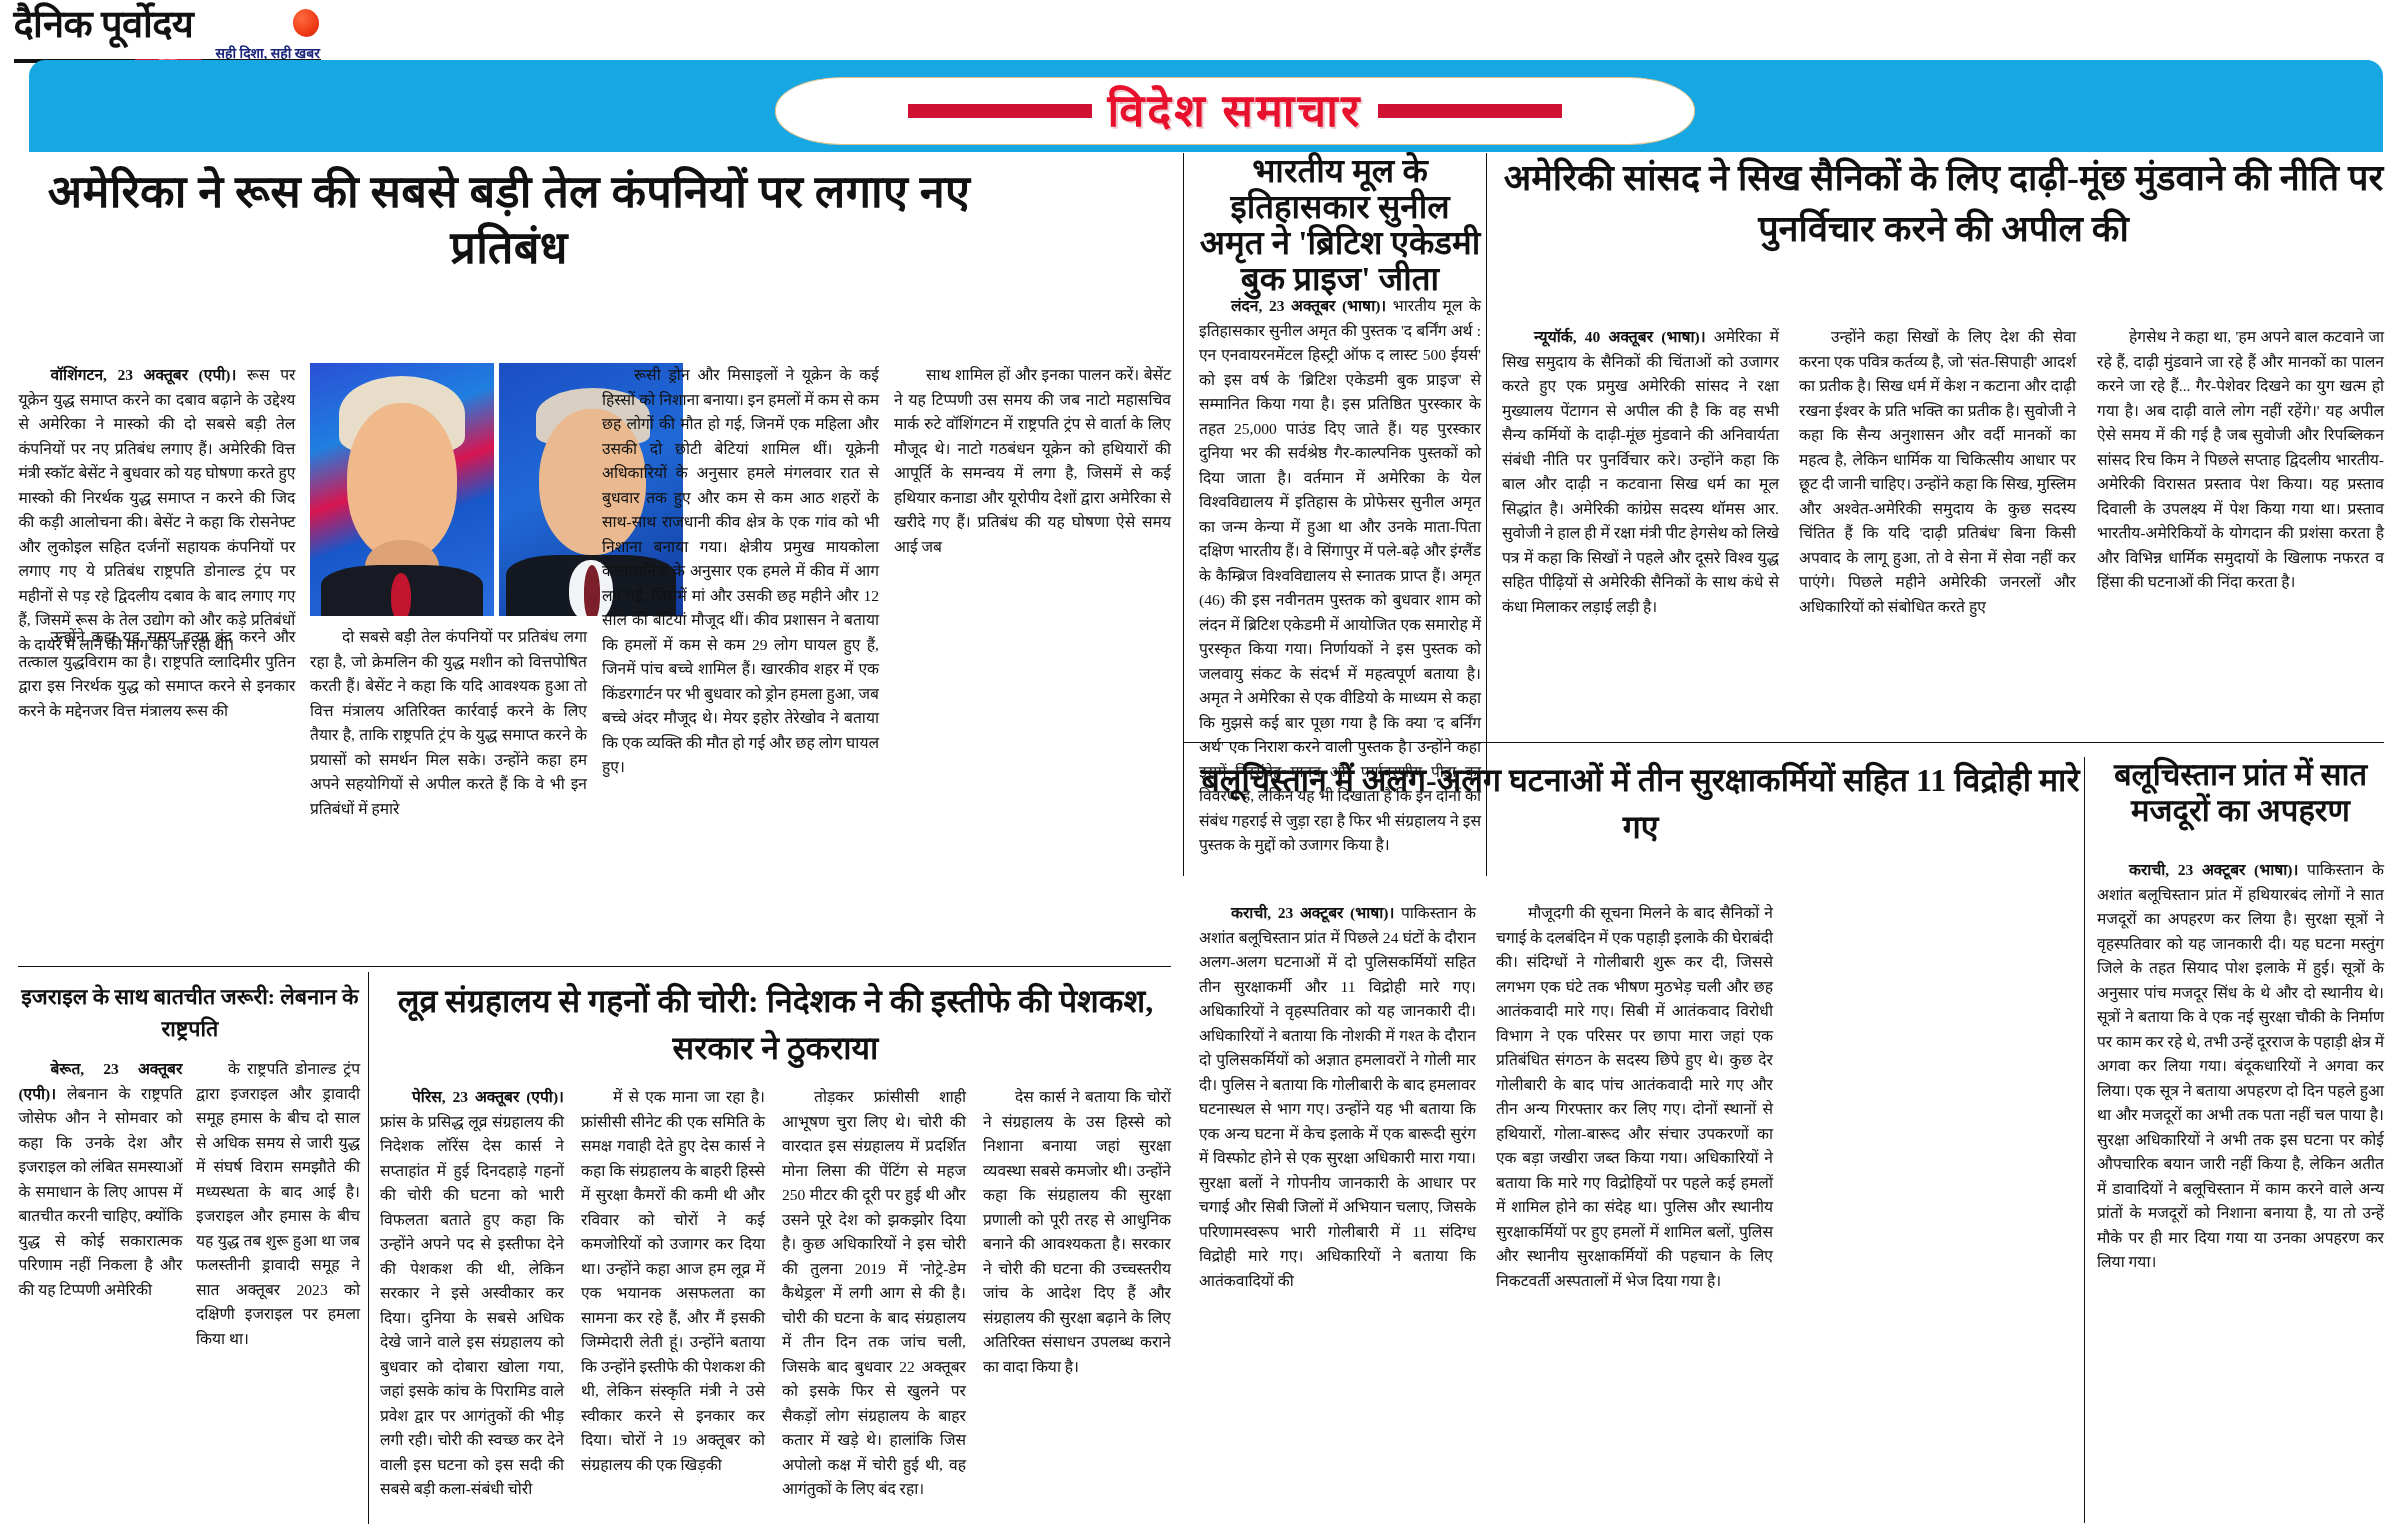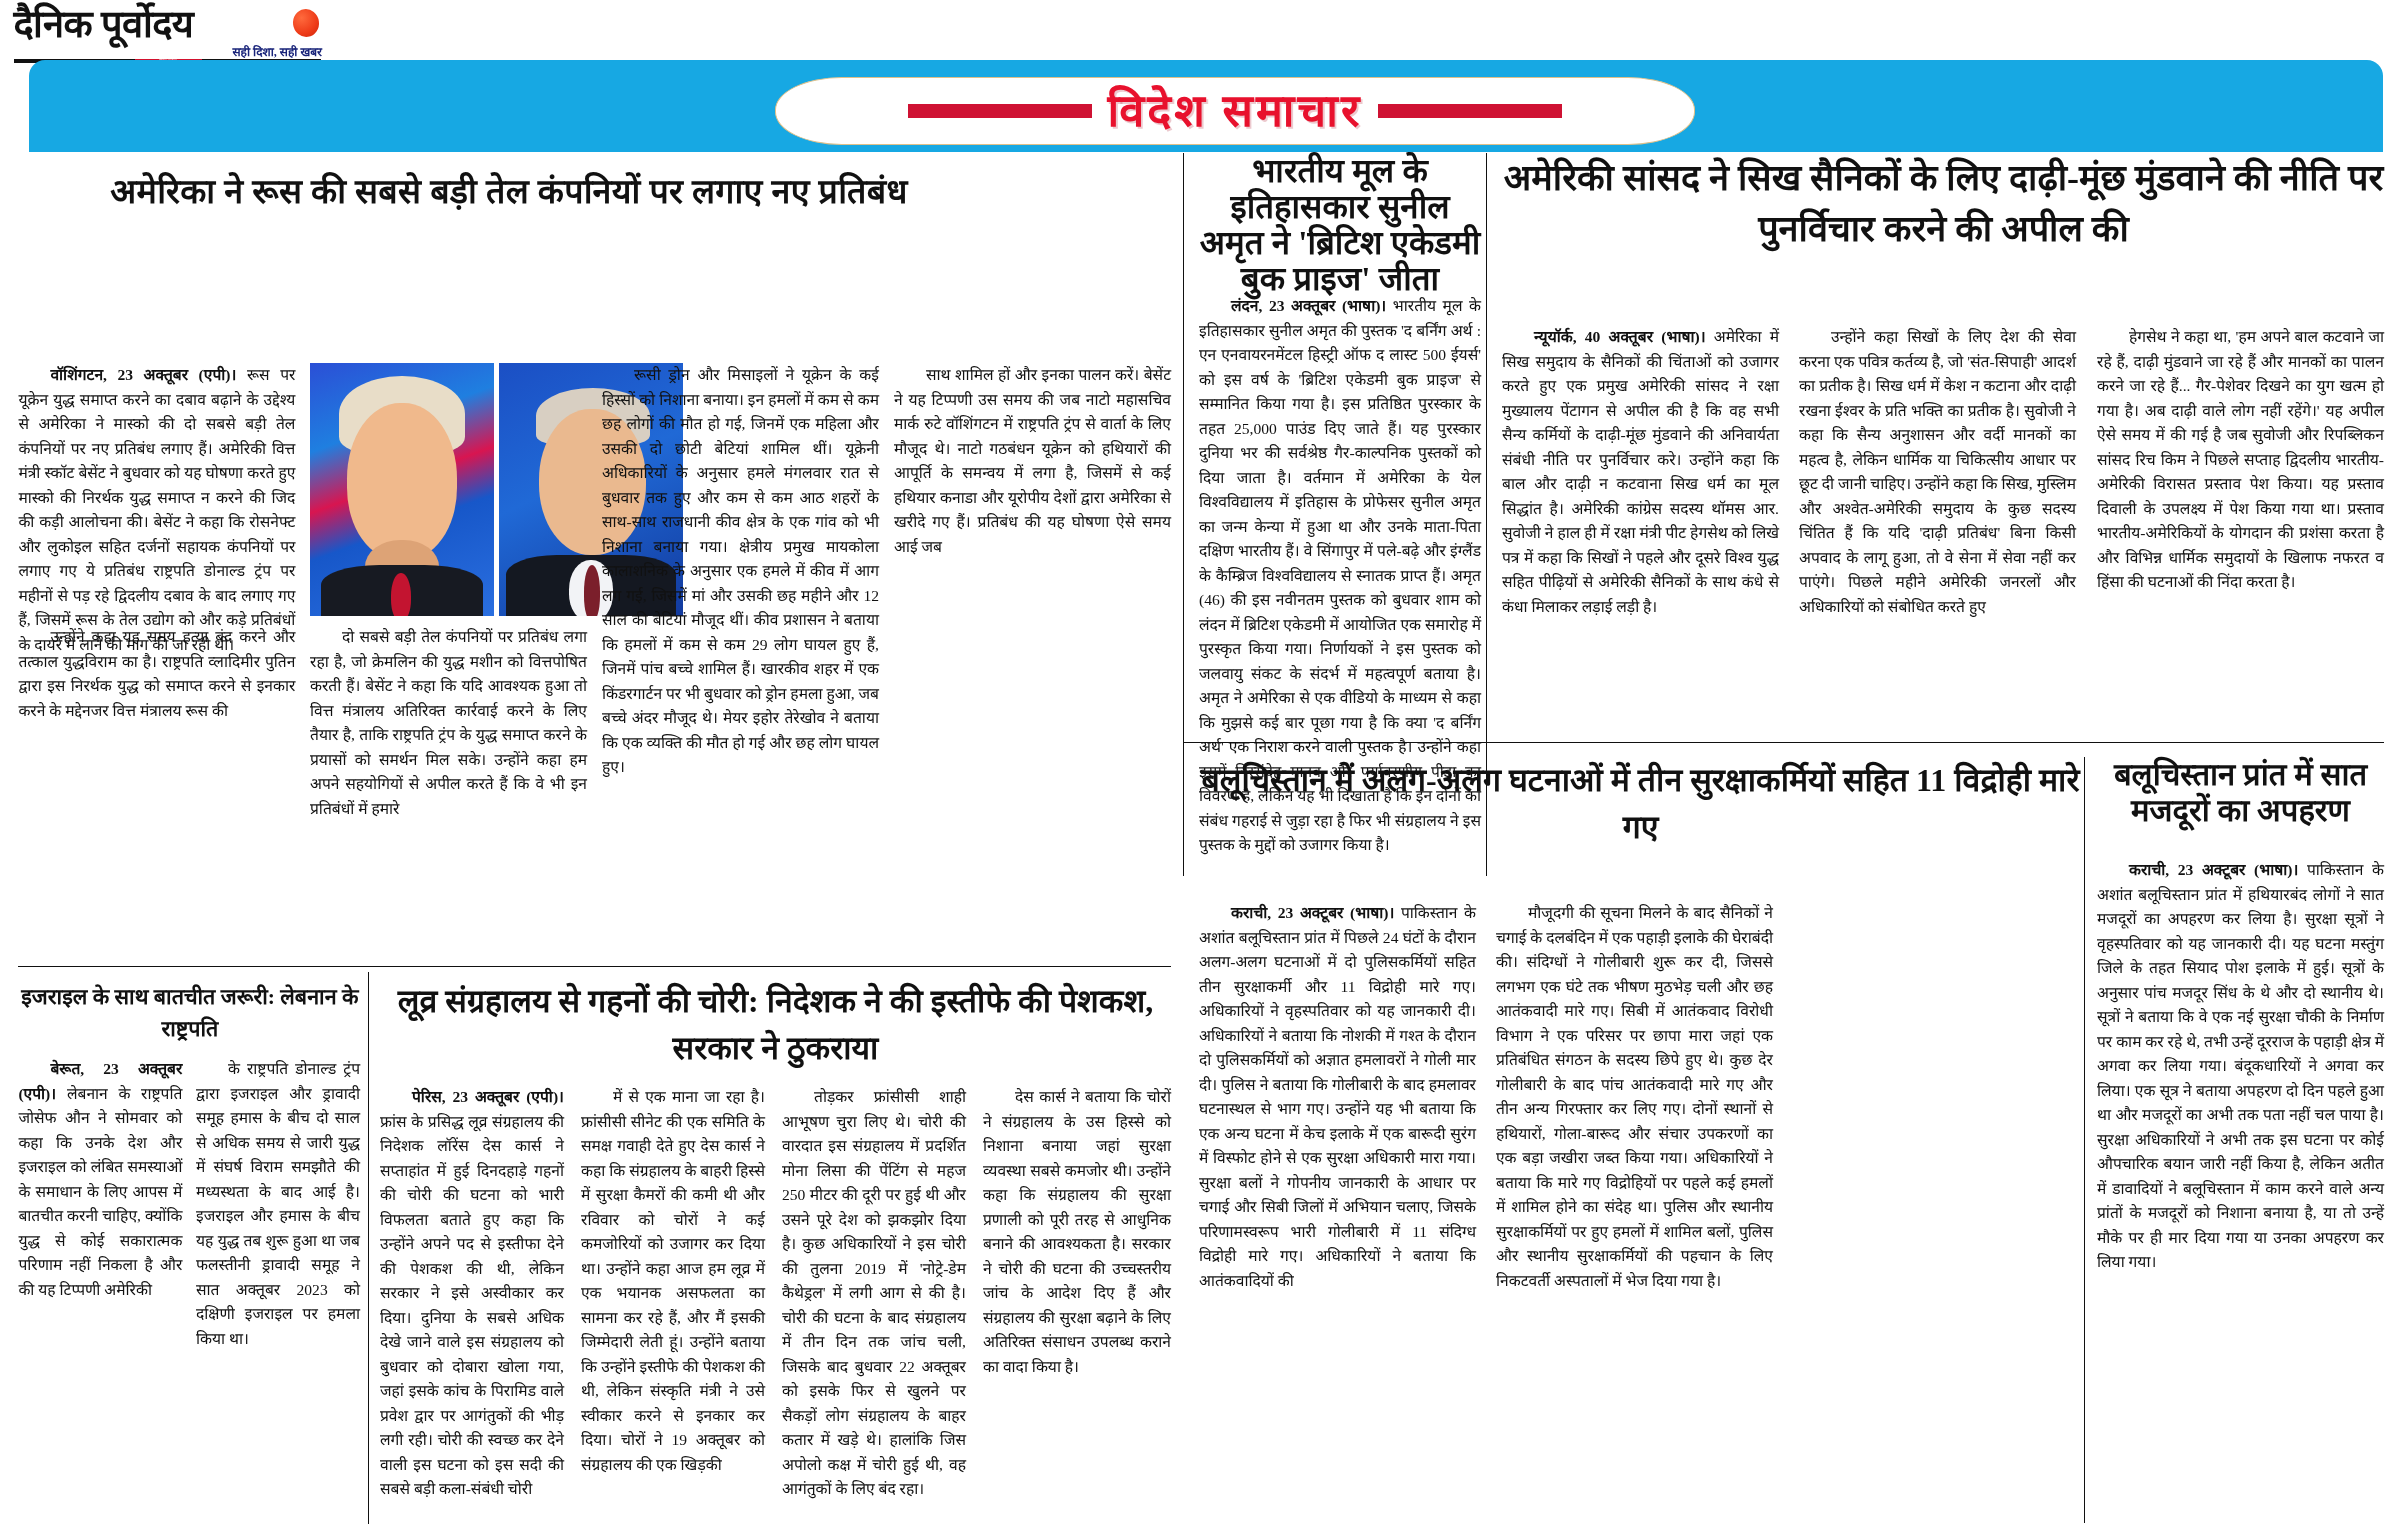--- a/index.html
+++ b/index.html
@@ -19,22 +19,22 @@
     font-family:"Liberation Serif","DejaVu Serif",serif;
     font-weight:bold;font-size:38px;line-height:38px;letter-spacing:-0.6px;
     color:#111;white-space:nowrap;
   }
   .mast-dot{
     position:absolute;right:38px;top:3.7px;width:26px;height:28px;
     background:radial-gradient(circle at 36% 30%,#ff6a3d 0%,#ee3b18 60%,#cf2409 100%);
     border-radius:50%;transform:rotate(-8deg);
   }
   .mast-tag{
-    position:absolute;left:202px;top:38px;font-size:12px;font-weight:bold;
-    color:#19247a;white-space:nowrap;margin-left:17px;
+    position:absolute;left:202px;top:38px;font-size:14px;font-weight:bold;
+    color:#19247a;white-space:nowrap;
   }
   .mast-rule{position:absolute;left:0;top:54px;width:307px;height:4.3px;background:#111;}
   .mast-rule-red{position:absolute;left:121px;top:54px;width:67px;height:4.3px;background:#d2122e;}
   .mast-rule-red span{display:block;font-size:3.7px;color:#fff;text-align:center;line-height:4.3px;}
 
   
   .banner{
     position:absolute;left:29px;top:60px;width:2354px;height:92px;
     background:#17a8e3;border-radius:16px 16px 0 0;
   }
@@ -59,21 +59,21 @@
   .col-body p{margin:0;text-indent:32px;}
   .dateline{font-weight:bold;}
   .hl{
     font-weight:bold;color:#111;text-align:center;
     font-family:"Liberation Serif","DejaVu Serif",serif;
   }
 
   
   #main-headline{
     position:absolute;left:43px;top:164px;width:932px;
-    font-size:34px;line-height:56px;letter-spacing:0.3px;
+    font-size:45px;line-height:56px;letter-spacing:0.3px;
   }
   #lead-photos{
     position:absolute;left:310px;top:363px;width:373px;height:253px;
     display:flex;gap:4.9px;
   }
   .photo{flex:1;position:relative;overflow:hidden;}
   
   .ph-trump{background:linear-gradient(160deg,#2b4fd6 0%,#1f7fe0 28%,#d81550 47%,#1757c9 62%,#2a6fe0 100%);}
   .ph-putin{background:linear-gradient(155deg,#1b4fc4 0%,#2069d6 45%,#123a9e 100%);}
   .face{position:absolute;border-radius:48% 48% 44% 44%;}

